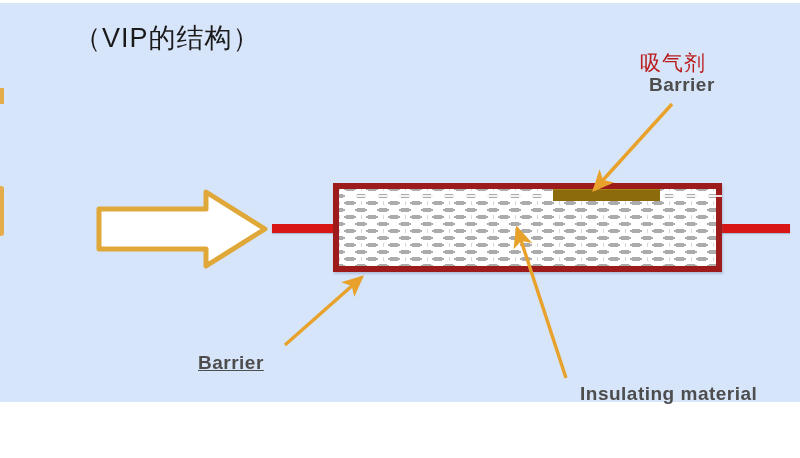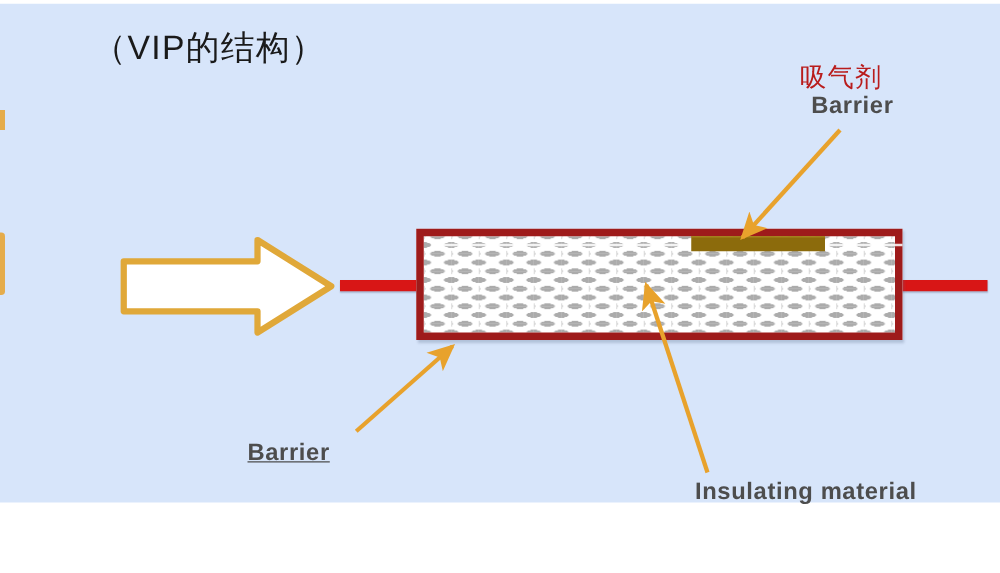--- a/index.html
+++ b/index.html
@@ -135,21 +135,21 @@
     line-height: 1.15;
   }
 
   #label-getter        { left: 631px; top: 52px; }
   #label-getter .en    { margin-left: 18px; }
 
   #label-barrier       { left: 140px; top: 352px; }
   #label-barrier .en   { margin-left: 58px; text-decoration: underline; }
 
   #label-core          { left: 548px; top: 383px; }
-  #label-core .en      { margin-left: 8px; }
+  #label-core .en      { margin-left: 32px; }
 </style>
 </head>
 <body>
 
 <div id="stage">
 
   <div class="edge-band top"></div>
   <div class="edge-band bottom"></div>
   <div class="edge-artifact a1"></div>
   <div class="edge-artifact a2"></div>

